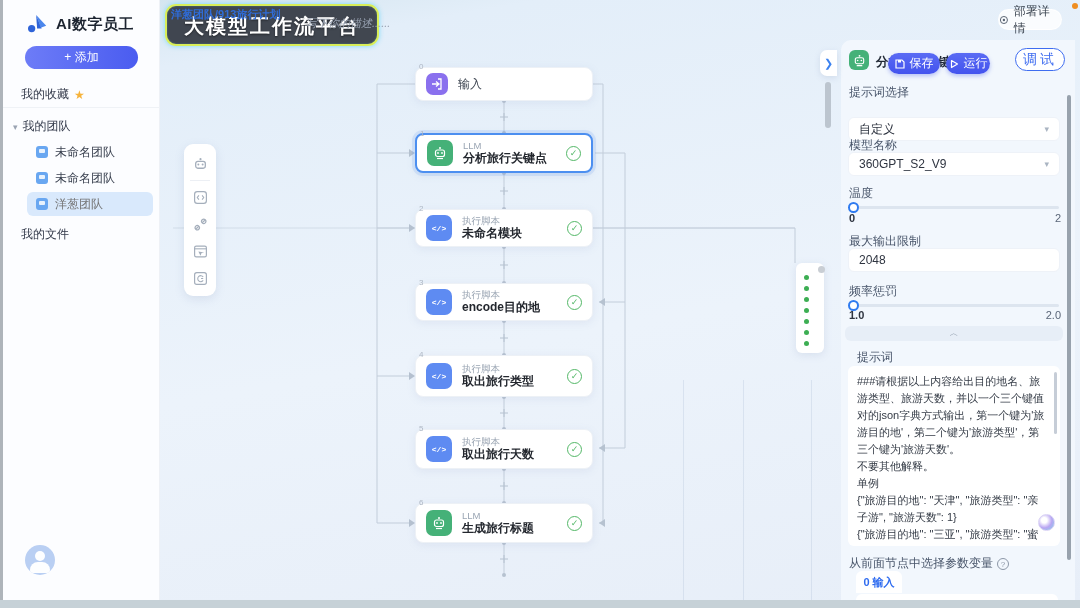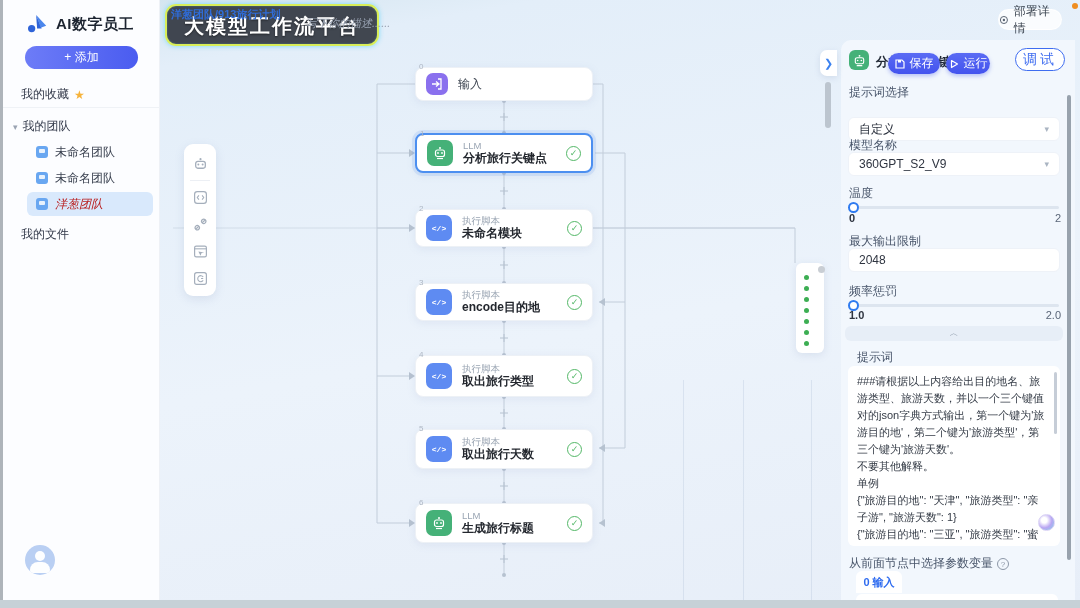--- a/index.html
+++ b/index.html
@@ -15,21 +15,21 @@
   .logo-row { position:absolute; left:24px; top:14px; display:flex; align-items:center; gap:7px; }
   .logo-mark { width:22px; height:20px; }
   .logo-text { font-size:15px; font-weight:bold; color:#1c2430; letter-spacing:.5px; }
   .add-btn { position:absolute; left:22px; top:46px; width:113px; height:23px; border-radius:12px;
     background:linear-gradient(90deg,#6d7cf7,#4a5cf0); color:#fff; font-size:12px; display:flex; align-items:center; justify-content:center; gap:4px; cursor:pointer; }
   .side-row { position:absolute; left:18px; font-size:12px; color:#32394a; display:flex; align-items:center; gap:5px; }
   .star { color:#f6b33b; font-size:12px; }
   .side-div { position:absolute; left:0; top:107px; width:157px; height:1px; background:#eff2f6; }
   .caret { color:#9aa3b2; font-size:9px; }
   .team-item { position:absolute; left:24px; width:126px; height:24px; border-radius:6px; display:flex; align-items:center; gap:7px; padding-left:9px; font-size:12px; color:#39404f; cursor:pointer; }
-  .team-item.active { background:#d9e9fc; color:#b91c1c;font-style:italic; }
+  .team-item.active { background:#d9e9fc; color:#737373; }
   .team-ico { width:12px; height:12px; border-radius:3px; background:#69a7f1; flex:none; position:relative; }
   .team-ico:after { content:""; position:absolute; left:3px; top:3px; width:6px; height:4px; background:rgba(255,255,255,.85); border-radius:1px; }
   .avatar { position:absolute; left:22px; top:545px; width:30px; height:30px; border-radius:50%; background:#b9cff3; }
   .avatar:before { content:""; position:absolute; left:10px; top:6px; width:10px; height:10px; border-radius:50%; background:#fdfeff; }
   .avatar:after { content:""; position:absolute; left:5px; top:17px; width:20px; height:11px; border-radius:10px 10px 4px 4px; background:#fdfeff; }
 
   
   .breadcrumb { position:absolute; left:168px; top:7px; font-size:11px; font-weight:bold; color:#2f6cd8; z-index:6; }
   .desc-ph { position:absolute; left:303px; top:16px; font-size:11px; color:#97a1b1; z-index:6;font-style:italic; }
   .overlay-tip { position:absolute; left:162px; top:4px; width:214px; height:42px; z-index:5;

